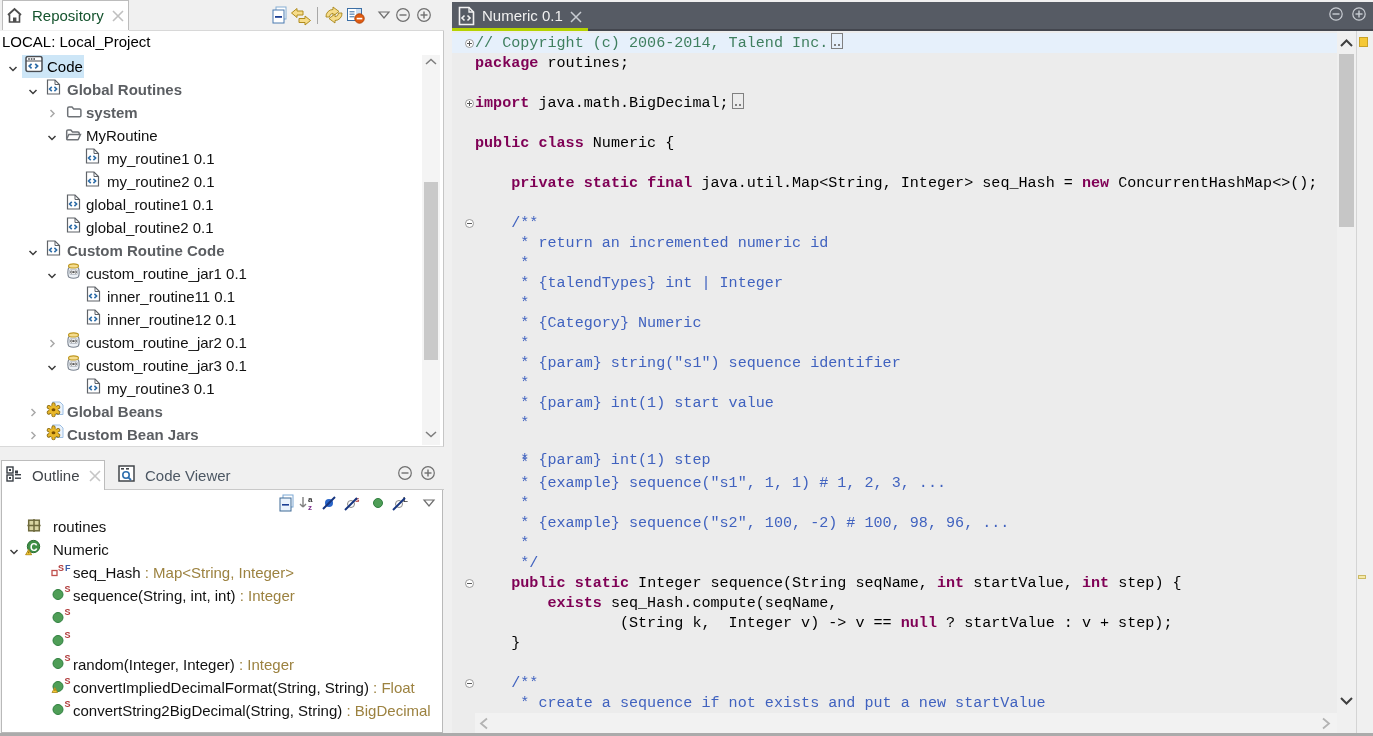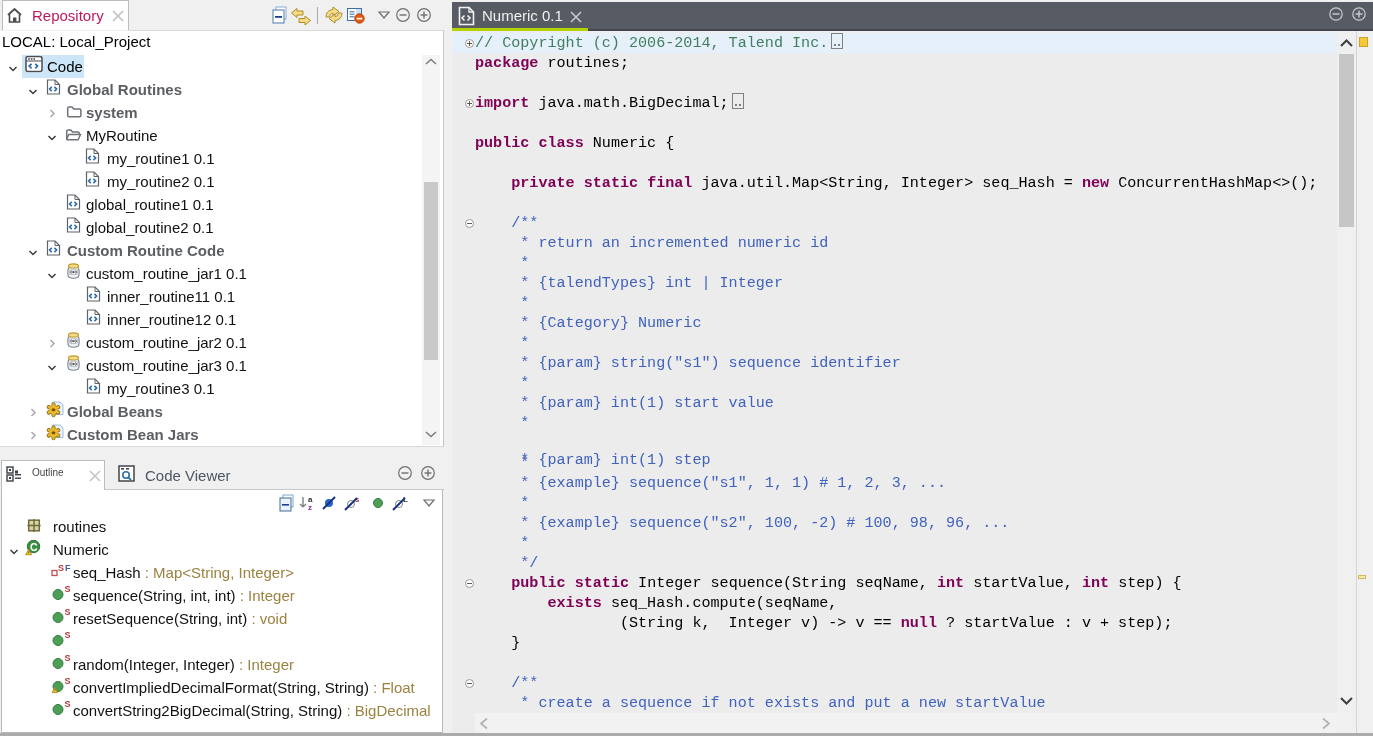--- a/index.html
+++ b/index.html
@@ -50,21 +50,21 @@
 <body>
 
 <div class="abs" id="repoTab"></div>
 <div class="abs" style="left:129px;top:30px;width:315px;height:1px;background:#d8d8d8;"></div>
 
 <svg class="abs" style="left:6px;top:7px" width="17" height="17" viewBox="0 0 17 17">
   <path d="M2 8 L8.5 2 L15 8" fill="none" stroke="#4d4d4d" stroke-width="1.8"></path>
   <path d="M3.5 7.5 V15 H13.5 V7.5" fill="none" stroke="#4d4d4d" stroke-width="1.6"></path>
   <rect x="7" y="10.5" width="3.4" height="4.5" fill="#4d4d4d"></rect>
 </svg>
-<div class="abs" style="left:32px;top:7px;font-size:15px;color:#be185d;">Repository</div>
+<div class="abs" style="left:32px;top:7px;font-size:15px;color:#14532d;">Repository</div>
 <svg class="abs" style="left:112px;top:10px" width="12" height="12">
     <path d="M1 1 L11 11 M11 1 L1 11" stroke="#c0c0c0" stroke-width="1.6"></path>
   </svg>
 
 <svg class="abs" style="left:272px;top:6px" width="160" height="20" viewBox="0 0 160 20">
 
   <rect x="4" y="1" width="10" height="12" fill="#fff" stroke="#85aed3"></rect>
   <rect x="1" y="4" width="11" height="13" fill="#fff" stroke="#4a7ab0"></rect>
   <rect x="3" y="10" width="7" height="1.8" fill="#1c3f94"></rect>
 
@@ -302,21 +302,21 @@
 
 <svg class="abs" style="left:6px;top:466px" width="16" height="16" viewBox="0 0 16 16">
   <rect x="1" y="1" width="6" height="6" fill="none" stroke="#3a3f46" stroke-width="1.4"></rect>
   <rect x="3" y="3" width="2" height="2" fill="#3a3f46"></rect>
   <rect x="1" y="9" width="6" height="6" fill="none" stroke="#3a3f46" stroke-width="1.4"></rect>
   <rect x="3" y="11" width="2" height="2" fill="#3a3f46"></rect>
   <rect x="9" y="4.5" width="3" height="3" fill="#3a3f46"></rect>
   <rect x="9" y="8" width="6" height="1.4" fill="#3a3f46"></rect>
   <rect x="9" y="11.5" width="6" height="1.4" fill="#3a3f46"></rect>
 </svg>
-<div class="abs" style="left:32px;top:467px;font-size:10px;color:#41454a;">Outline</div>
+<div class="abs" style="left:32px;top:467px;font-size:15px;color:#41454a;">Outline</div>
 <svg class="abs" style="left:89px;top:470px" width="12" height="12">
     <path d="M1 1 L11 11 M11 1 L1 11" stroke="#c6c6c6" stroke-width="1.6"></path>
   </svg>
 
 <svg class="abs" style="left:118px;top:465px" width="18" height="18" viewBox="0 0 18 18">
   <rect x="1" y="1" width="15" height="15" fill="#fff" stroke="#41454a" stroke-width="1.5"></rect>
   <rect x="3" y="3" width="3" height="1.6" fill="#41454a"></rect>
   <rect x="8" y="3" width="3" height="1.6" fill="#41454a"></rect>
   <circle cx="8" cy="10" r="3.2" fill="none" stroke="#2f6fae" stroke-width="1.6"></circle>
   <path d="M10.3 12.3 L13 15" stroke="#2f6fae" stroke-width="1.8"></path>
@@ -392,21 +392,20 @@
   <text x="13.5" y="7.5" font-size="9" font-weight="bold" fill="#b03a3a">S</text>
         </svg></span>
       <span class="tx" style="left:73px">sequence(String, int, int) <span style="color:#9c8240">: Integer</span></span>
     </div>
     <div class="row" style="left:0;top:607px;width:440px;">
       <span class="ic" style="left:51px"><svg width="22" height="17" viewBox="0 0 22 17">
   <circle cx="7" cy="10" r="5" fill="#4f9e57" stroke="#2f7f3f"></circle>
 
   <text x="13.5" y="7.5" font-size="9" font-weight="bold" fill="#b03a3a">S</text>
         </svg></span>
-      <span class="tx" style="left:73px">resetSequence(String, int) <span style="color:#9c8240">: void</span></span>
     </div>
     <div class="row" style="left:0;top:630px;width:440px;">
       <span class="ic" style="left:51px"><svg width="22" height="17" viewBox="0 0 22 17">
   <circle cx="7" cy="10" r="5" fill="#4f9e57" stroke="#2f7f3f"></circle>
 
   <text x="13.5" y="7.5" font-size="9" font-weight="bold" fill="#b03a3a">S</text>
         </svg></span>
     </div>
     <div class="row" style="left:0;top:653px;width:440px;">
       <span class="ic" style="left:51px"><svg width="22" height="17" viewBox="0 0 22 17">

